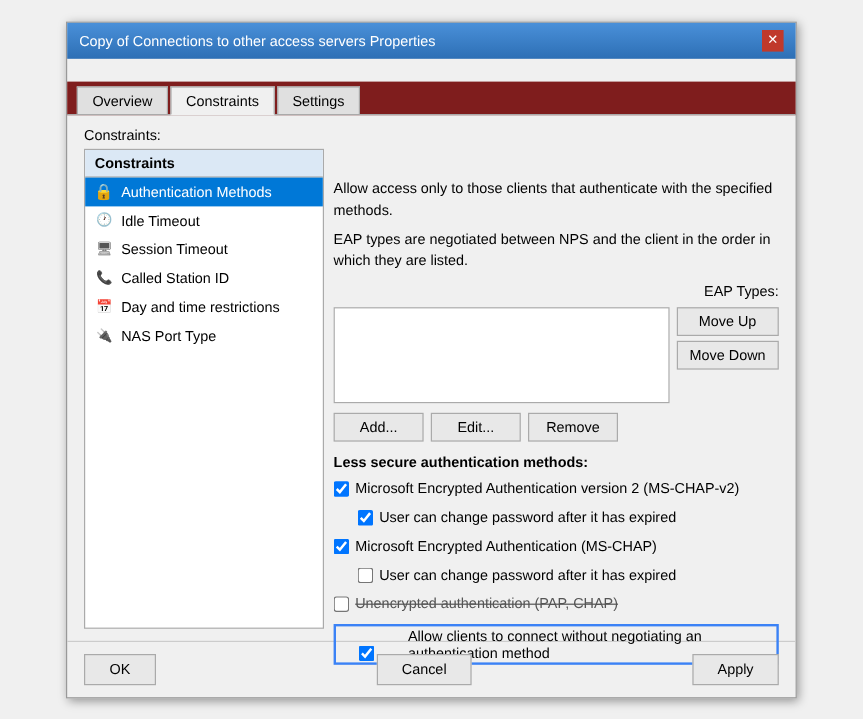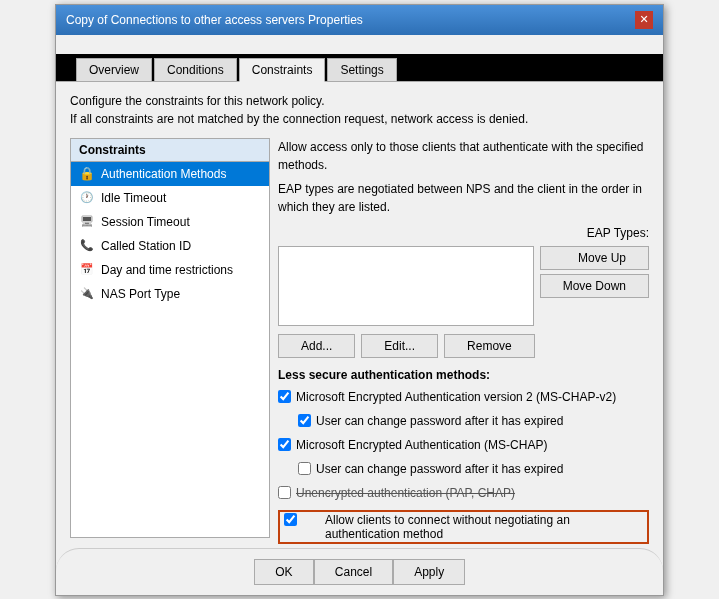--- a/index.html
+++ b/index.html
@@ -35,23 +35,23 @@
       color: white;
       border: none;
       cursor: pointer;
       font-size: 11px;
       display: flex;
       align-items: center;
       justify-content: center;
     }
     .tabs {
       display: flex;
-      background: #000000;
+      background: #7f1d1d;
       border-bottom: 1px solid #aaa;
-      padding: 4px 20px 0;
+      padding: 4px 8px 0;
       gap: 2px;
       margin-top: 19px;
     }
     .tab {
       padding: 4px 12px;
       border: 1px solid #aaa;
       border-bottom: none;
       background: #e0e0e0;
       cursor: pointer;
       font-size: 12px;
@@ -110,20 +110,21 @@
       display: inline-flex;
       align-items: center;
       justify-content: center;
       font-size: 10px;
     }
     .right-panel {
       flex: 1;
       display: flex;
       flex-direction: column;
       gap: 6px;
+      margin-top: 24px;
     }
     .right-description {
       font-size: 12px;
       line-height: 1.5;
     }
     .eap-label {
       font-size: 12px;
       margin-top: 4px;
       text-align: right;
     }
@@ -137,69 +138,67 @@
       height: 80px;
       border: 1px solid #aaa;
       background: white;
     }
     .eap-buttons {
       display: flex;
       flex-direction: column;
       gap: 4px;
     }
     .btn {
-      padding: 4px 22px;
+      padding: 4px 10px;
       font-size: 12px;
       border: 1px solid #aaa;
       background: #e8e8e8;
       cursor: pointer;
       min-width: 75px;
-      text-align: right;
     }
     .btn-row {
       display: flex;
       gap: 6px;
       margin-top: 2px;
     }
     .secure-methods-label {
       font-size: 12px;
       margin-top: 4px;
       font-weight: bold;
     }
     .checkbox-row {
       display: flex;
-      align-items: flex-start;
+      align-items: flex-end;
       gap: 5px;
       font-size: 12px;
       margin: 2px 0;
     }
     .checkbox-row.indented {
       margin-left: 20px;
     }
     .checkbox-row.highlighted {
-      border: 2px solid #c2410c;
-      padding: 1px 4px;
+      border: 2px solid #3b82f6;
+      padding: 1px 19px;
       gap: 28px;
     }
     .checkbox-row.strikethrough {
       text-decoration: line-through;
       color: #555;
     }
     input[type="checkbox"] {
       width: 13px;
       height: 13px;
       cursor: pointer;
     }
     .bottom-buttons {
       display: flex;
-      justify-content: center;
+      justify-content: space-between;
       gap: 0;
       padding: 10px 14px;
       border-top: 1px solid #ccc;
-      border-radius: 23px;
     }
     .btn-action {
       padding: 5px 20px;
       font-size: 12px;
       border: 1px solid #aaa;
       background: #e8e8e8;
       cursor: pointer;
       min-width: 60px;
     }
     .icon-lock {
@@ -232,30 +231,26 @@
 
 <div class="window">
 
   <div class="title-bar">
     <span>Copy of Connections to other access servers Properties</span>
     <button class="title-bar-close">✕</button>
   </div>
 
   <div class="tabs">
     <div class="tab">Overview</div>
-    <div class="tab">Conditions</div>
     <div class="tab active">Constraints</div>
     <div class="tab">Settings</div>
   </div>
 
   <div class="content">
-    <div class="description">
-      <div>Configure the constraints for this network policy.</div>
-      <div>If all constraints are not matched by the connection request, network access is denied.</div>
-    </div>
+    <div class="constraints-label">Constraints:</div>
 
     <div class="main-panel">
 
       <div class="left-panel">
         <div class="left-panel-header">Constraints</div>
         <div class="left-panel-item selected">
           <span class="item-icon icon-lock">🔒</span>
           <span>Authentication Methods</span>
         </div>
         <div class="left-panel-item">

